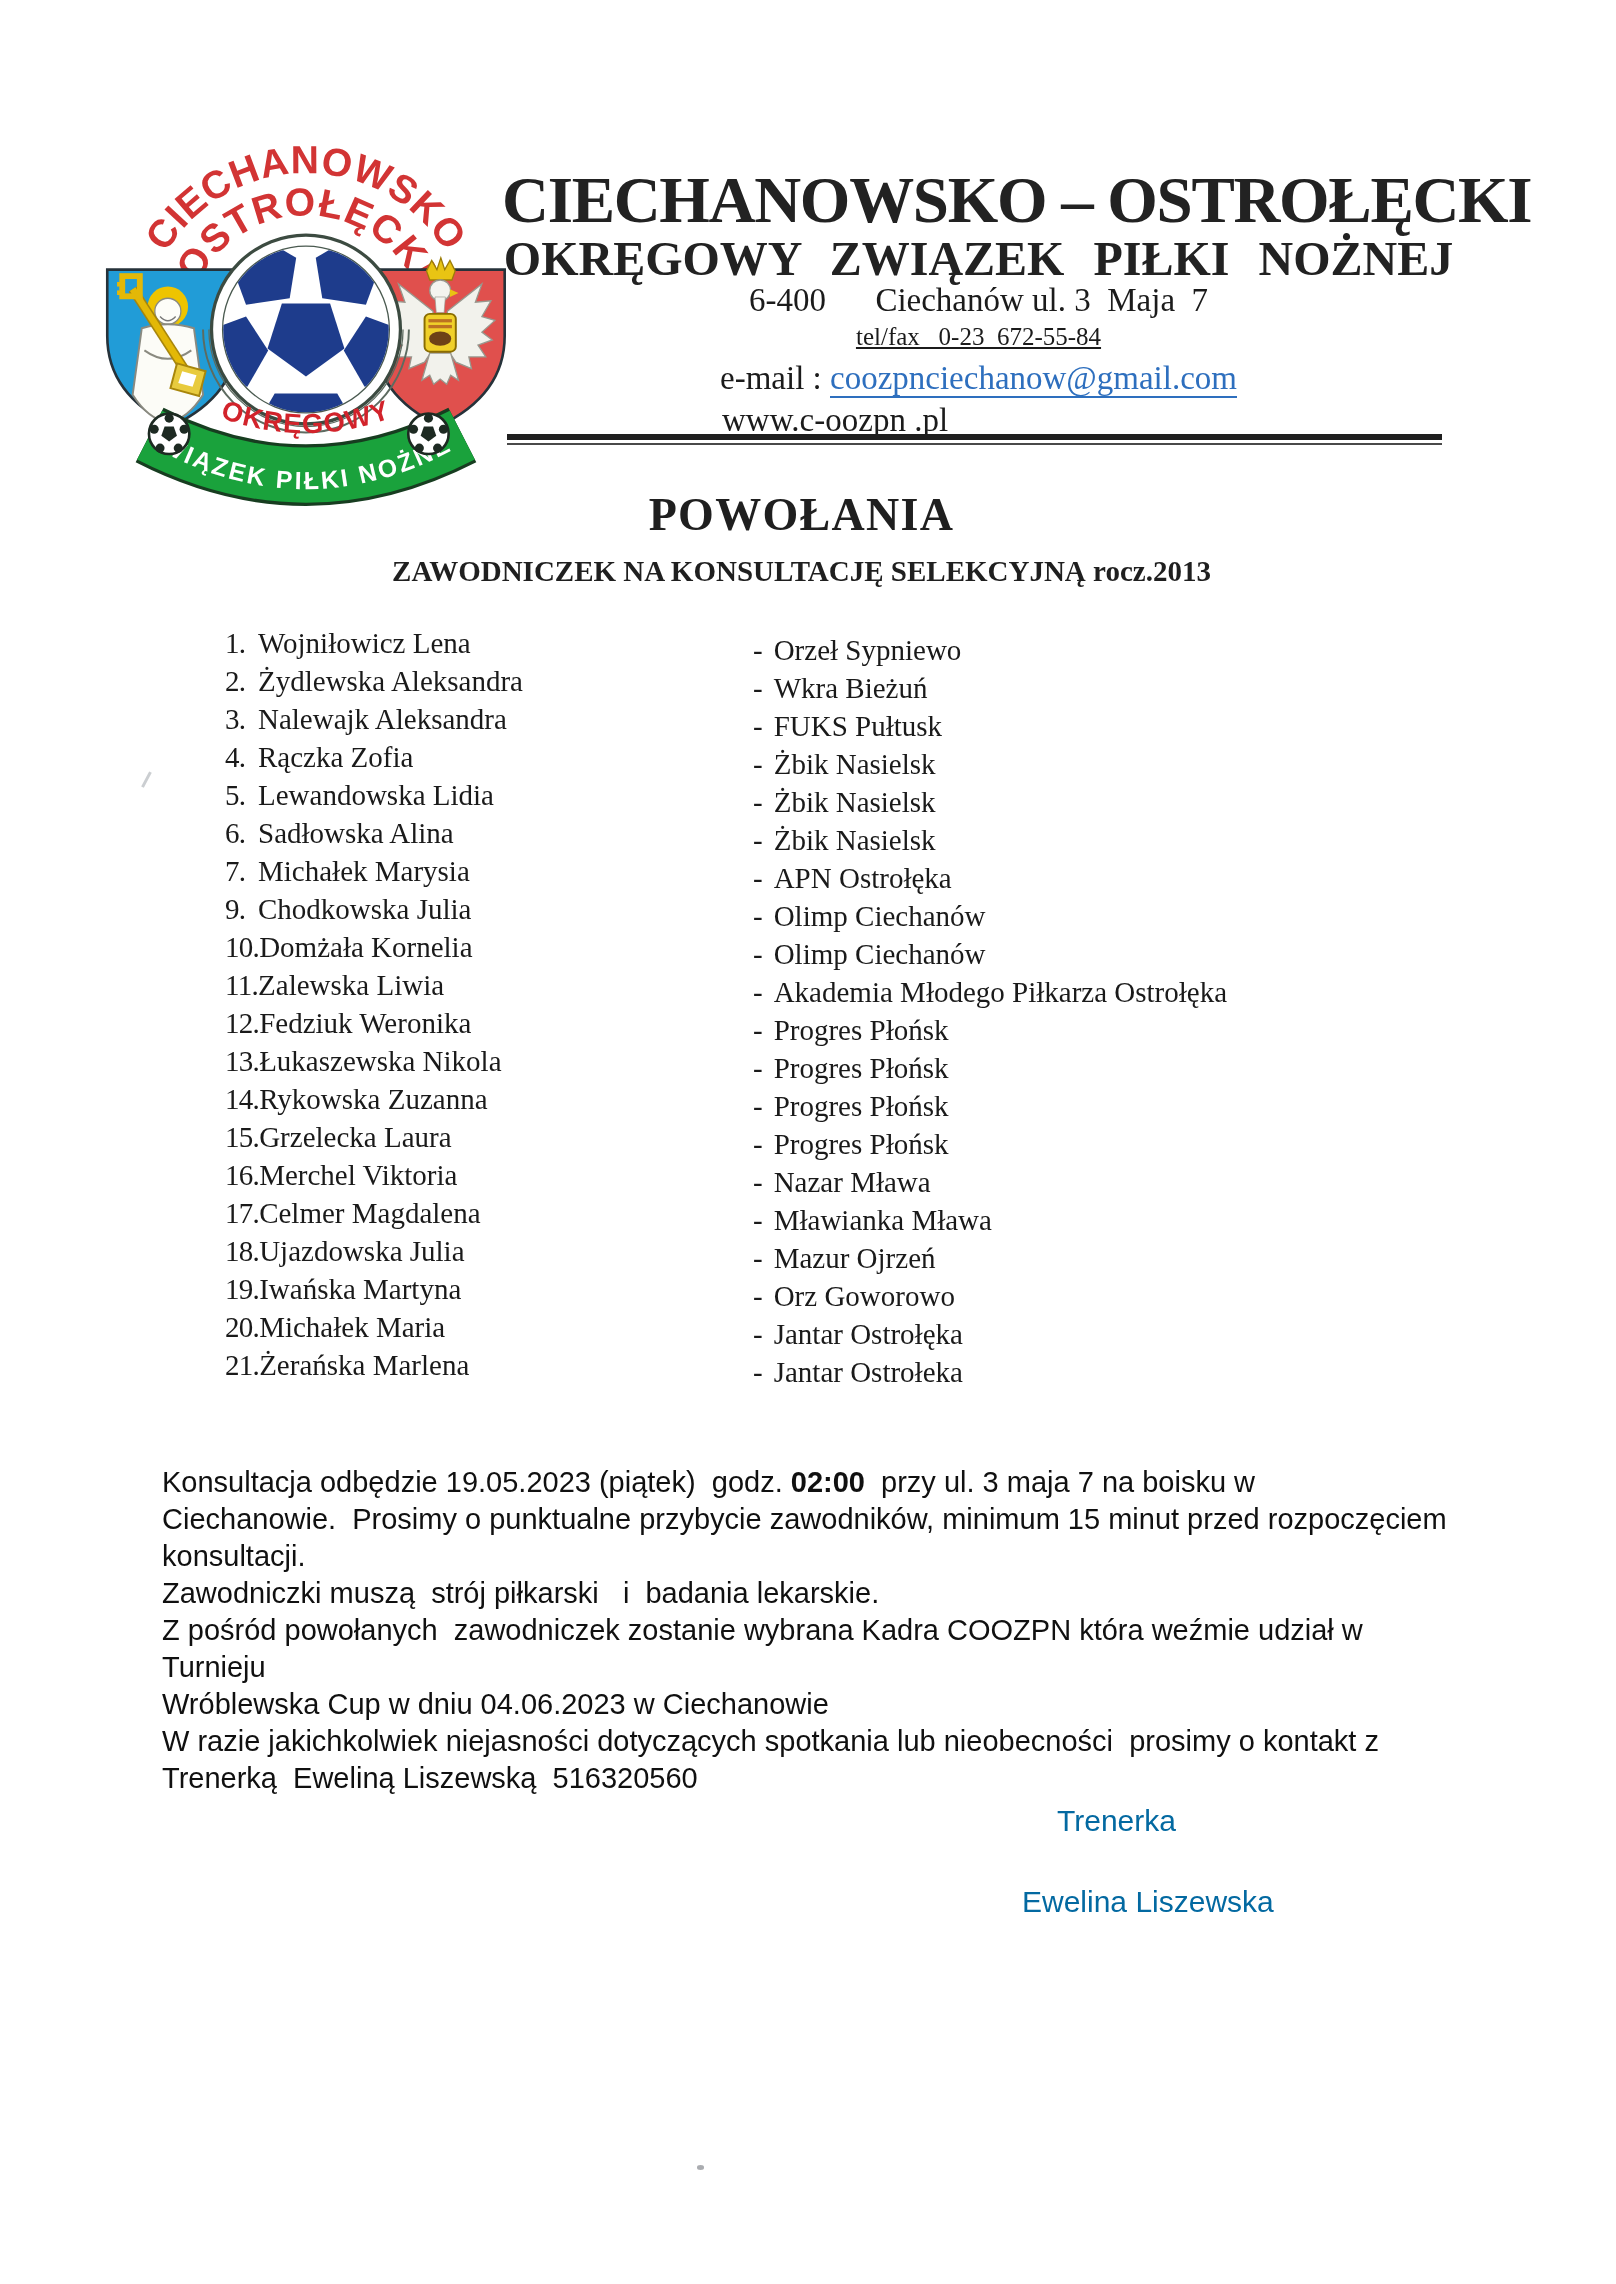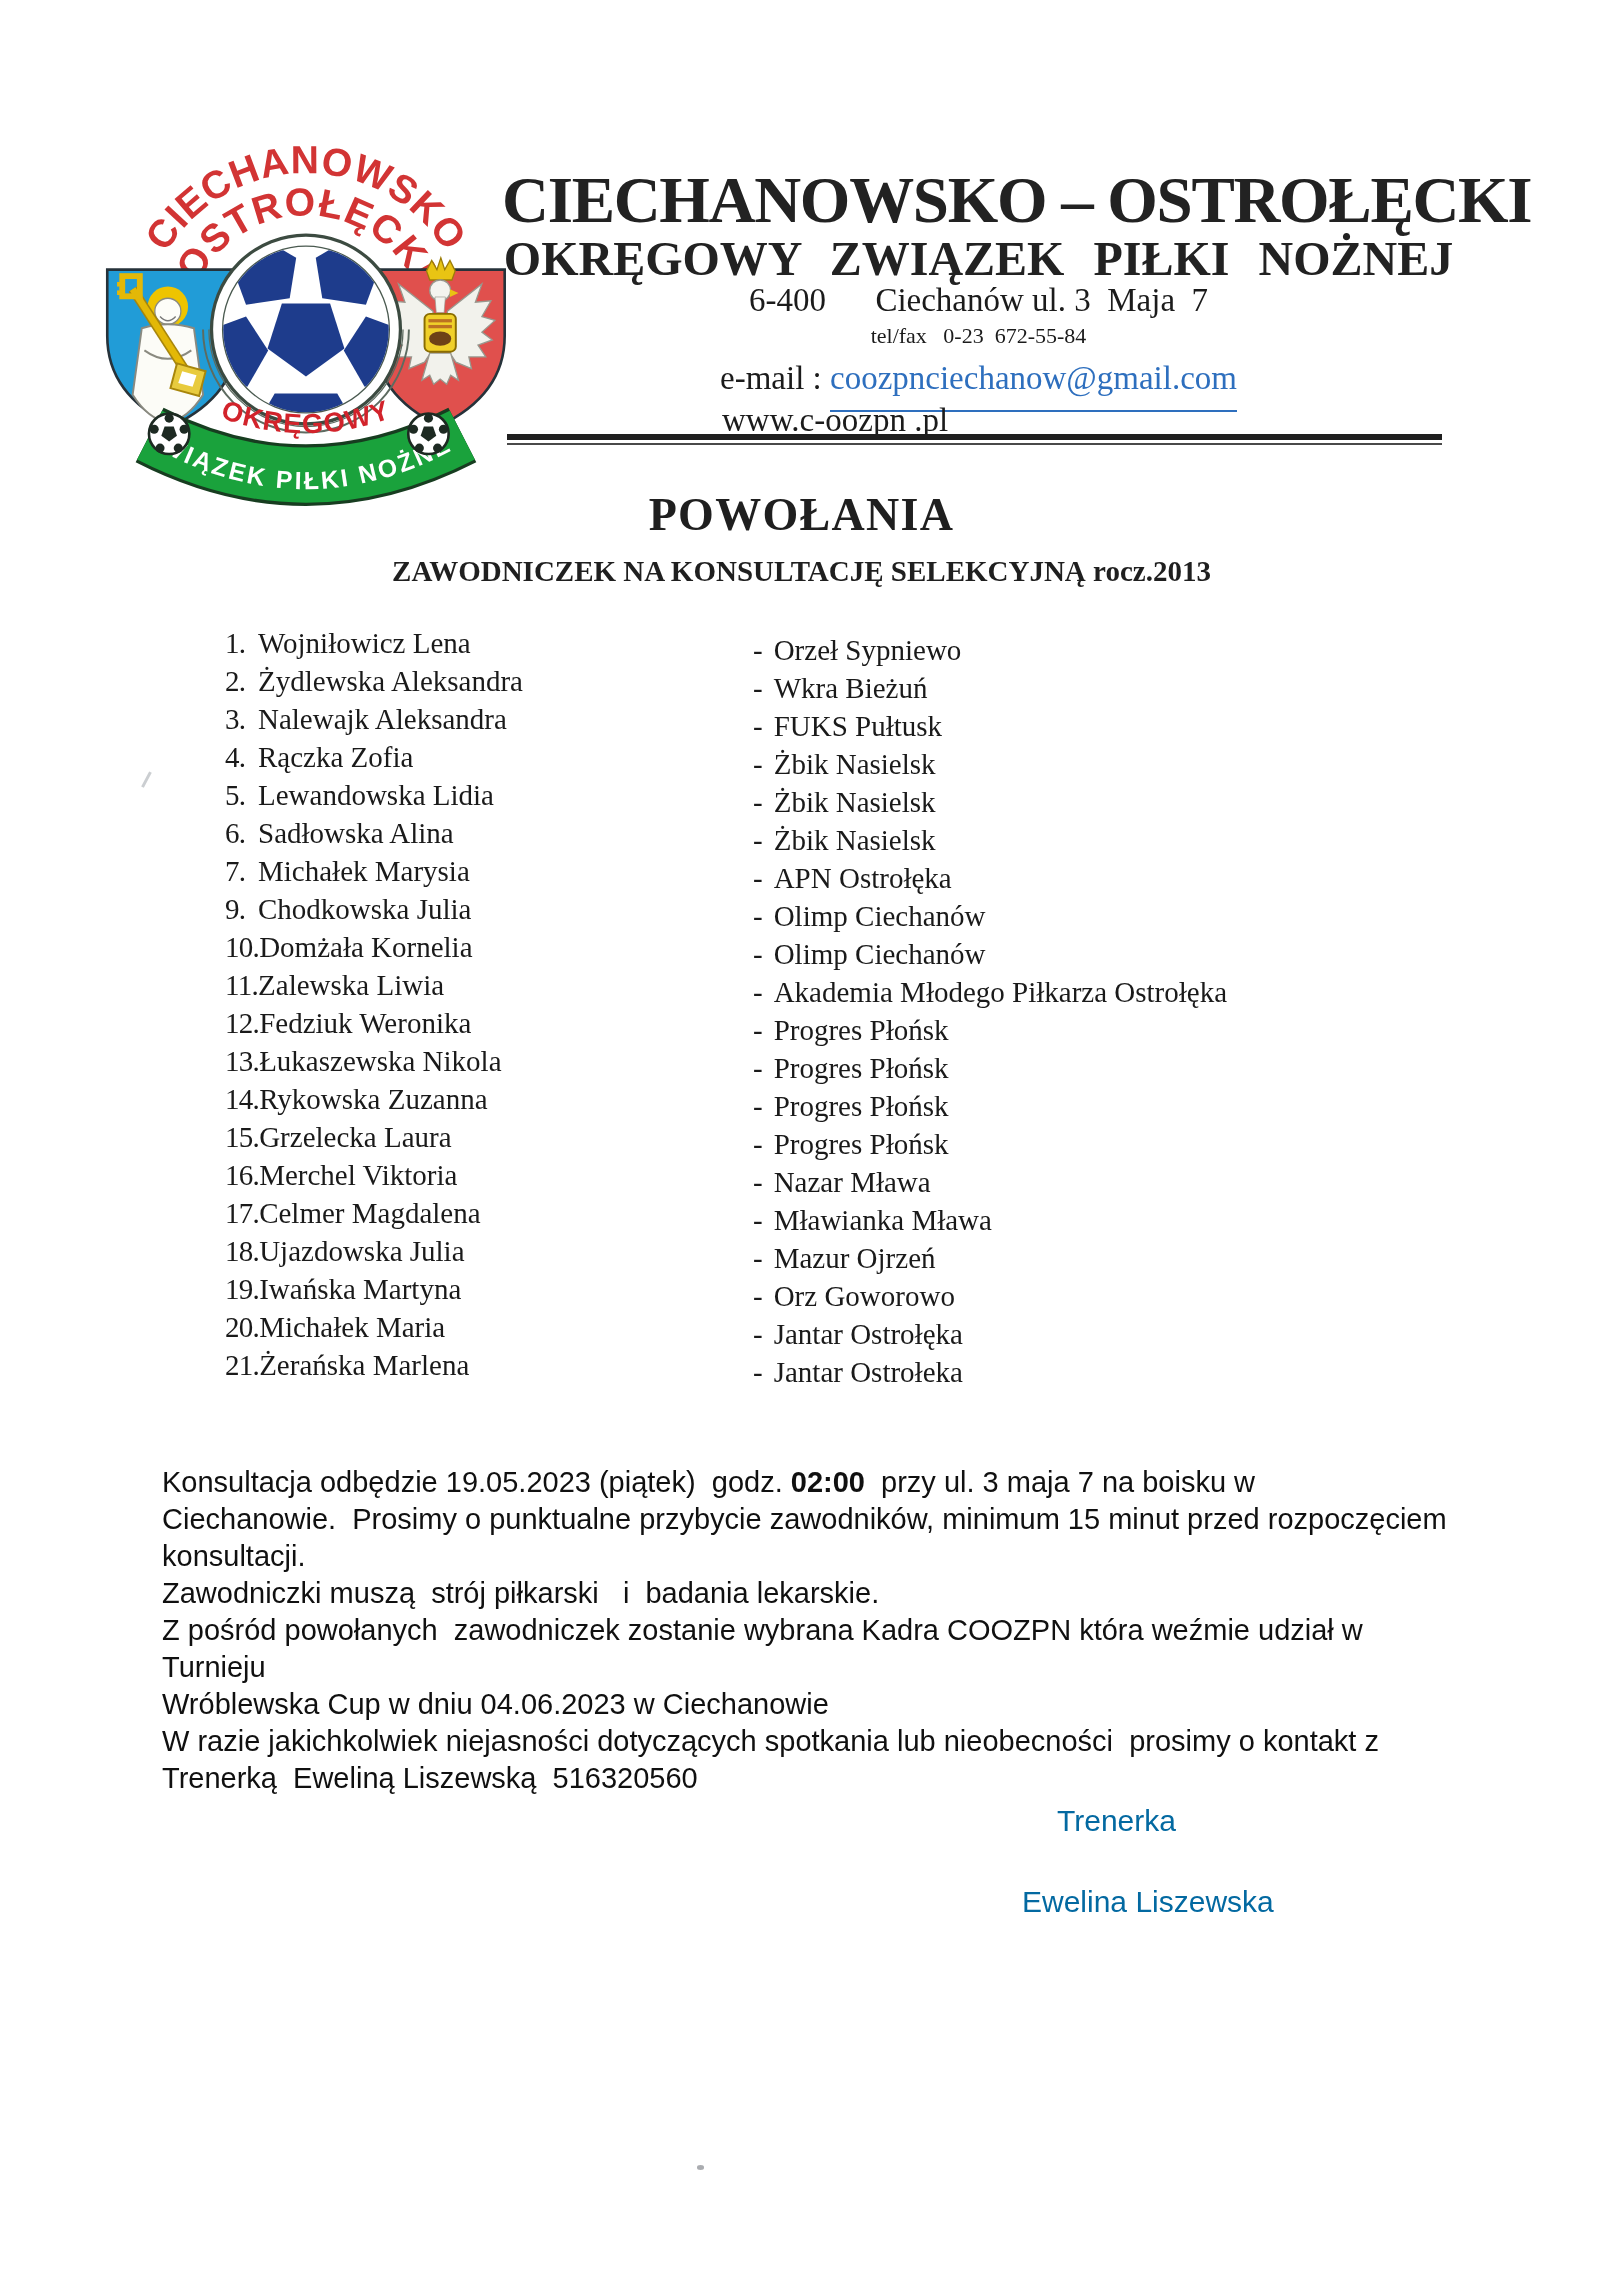--- a/index.html
+++ b/index.html
@@ -7,23 +7,23 @@
     width:1617px;height:2284px;position:relative;background:#ffffff;
     font-family:"Liberation Serif", serif;color:#1b1b1b;overflow:hidden;
   }
   .abs{position:absolute;}
 
   
   .hdr-line{left:502px;width:953px;text-align:center;white-space:pre;}
   #hdr-title1{top:163px;font-size:65px;font-weight:700;letter-spacing:-1.3px;color:#222;}
   #hdr-title2{top:231px;font-size:48px;font-weight:700;word-spacing:17px;color:#222;}
   #hdr-addr{top:282px;font-size:33px;}
-  #hdr-tel{top:323px;font-size:22px;}
+  #hdr-tel{top:323px;font-size:25px;text-decoration:underline;}
   #hdr-email{top:360px;font-size:33px;}
-  #hdr-email a{color:#2e6fbe;text-decoration:none;border-bottom:2.6px solid #2e6fbe;padding-bottom:14px;}
+  #hdr-email a{color:#2e6fbe;text-decoration:none;border-bottom:2.6px solid #2e6fbe;padding-bottom:0;}
   #hdr-www{top:402px;font-size:33px;text-align:left;padding-left:220px;}
   #hdr-rule{left:507px;top:434px;width:935px;height:14.3px;border-top:6.5px solid #1f1f1f;}
   #hdr-rule::after{content:"";display:block;margin-top:3.3px;border-top:2.6px solid #4a4a4a;}
 
   
   .doc-title{left:6.5px;width:1590px;text-align:center;font-weight:700;color:#1f1f1f;}
   #doc-title1{top:488px;font-size:46px;letter-spacing:1.3px;}
   #doc-title2{top:555px;font-size:29px;}
 
   

